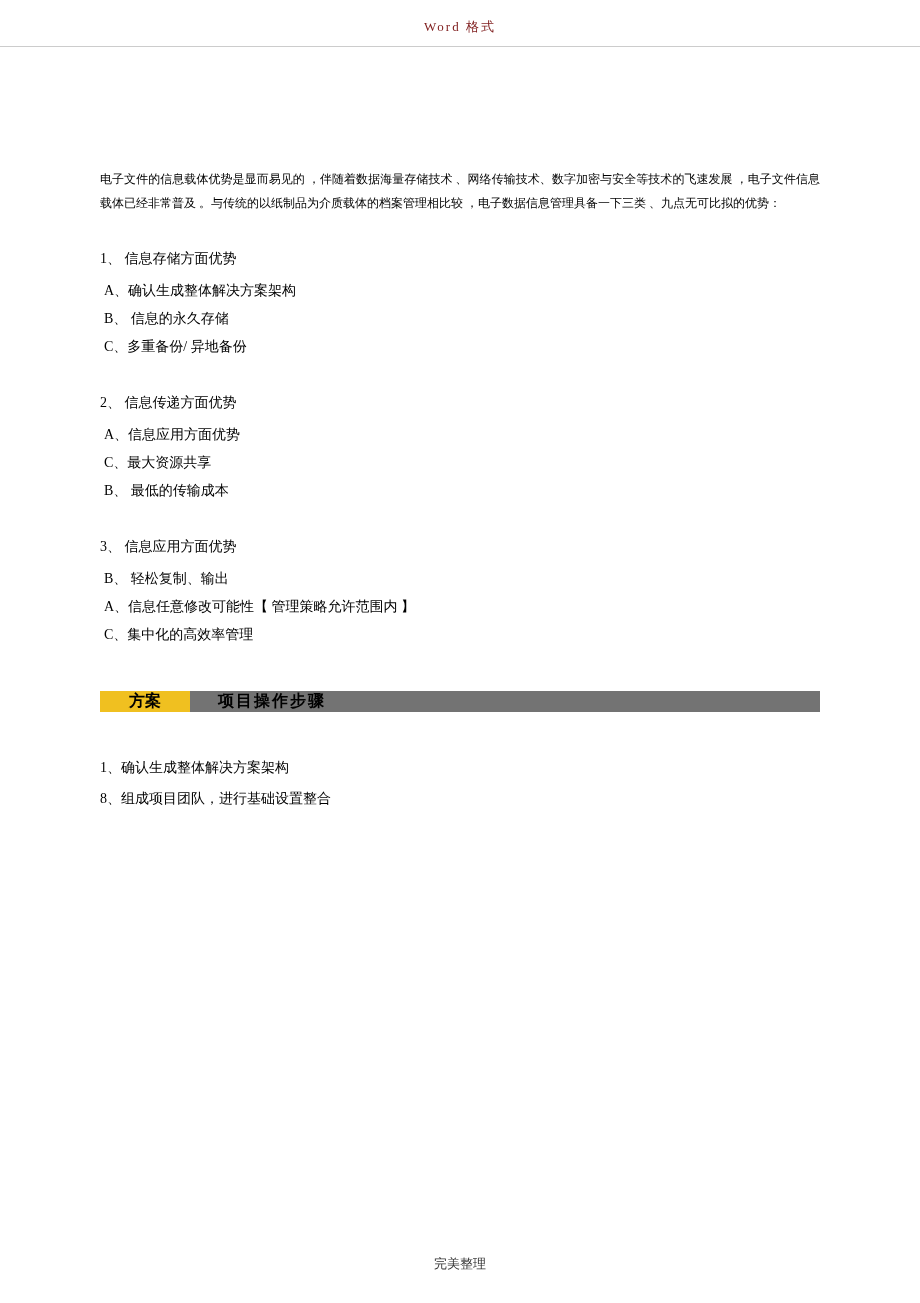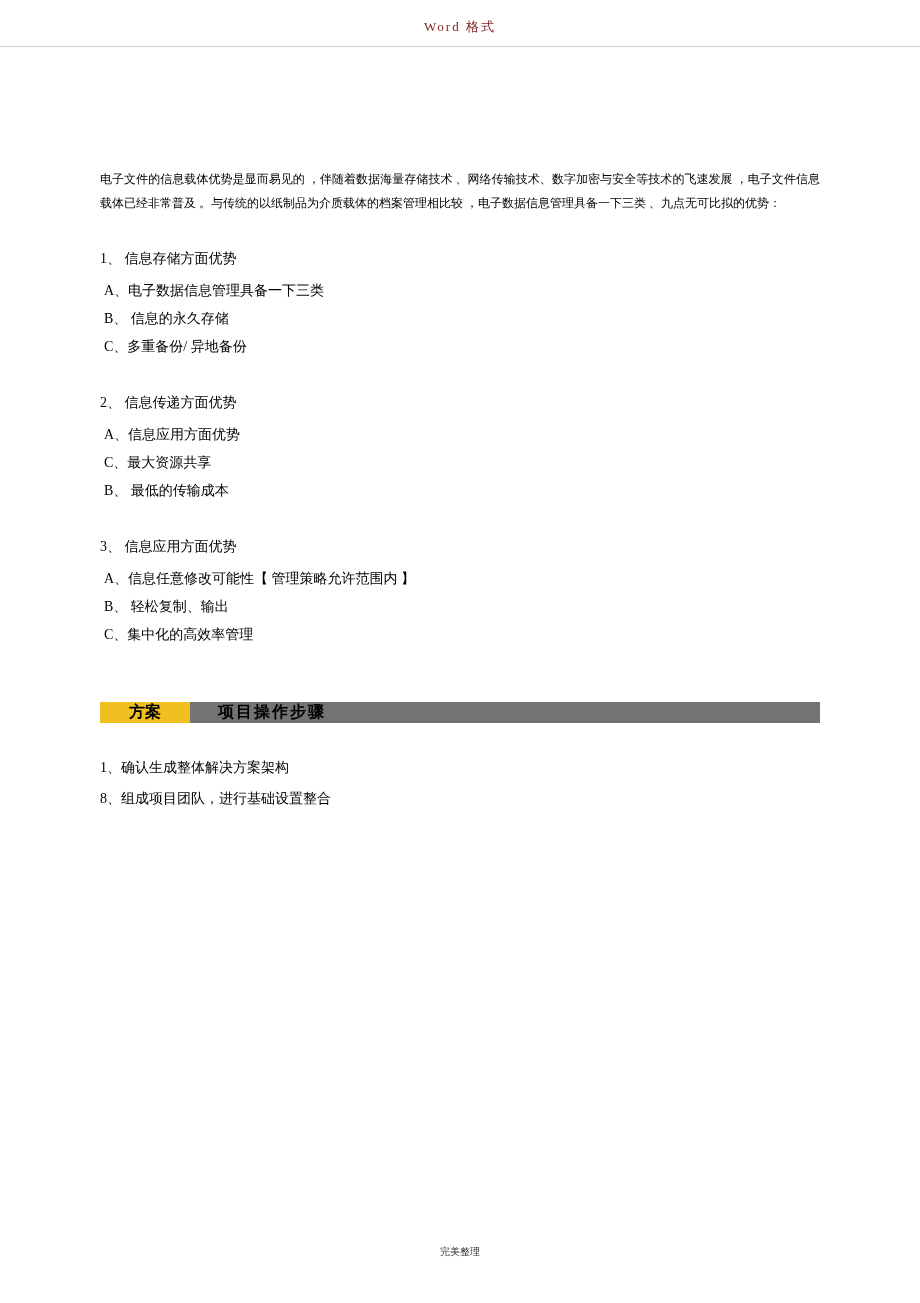--- a/index.html
+++ b/index.html
@@ -61,21 +61,21 @@
     }
 
     .section-item {
       line-height: 2;
       font-size: 14px;
       padding-left: 4px;
     }
 
     .banner-row {
       display: flex;
-      align-items: flex-end;
+      align-items: center;
       margin: 30px 0 30px 0;
       height: 44px;
     }
 
     .banner-label {
       background: #f0c020;
       color: #000000;
       font-size: 16px;
       font-weight: bold;
       display: flex;
@@ -104,58 +104,58 @@
     }
 
     .step-item {
       font-size: 14px;
       line-height: 2.2;
     }
 
     .footer-bar {
       text-align: center;
       padding: 30px 0 20px 0;
-      font-size: 10px;
+      font-size: 13px;
       color: #333333;
       position: absolute;
-      bottom: 24px;
+      bottom: 10px;
       width: 100%;
     }
   </style>
 </head>
 <body>
 
 <div class="page-container">
 
   <div class="header-bar">
     <span class="header-title">Word 格式</span>
   </div>
 
   <div class="main-content">
 
     <div class="intro-paragraph">电子文件的信息载体优势是显而易见的 ，伴随着数据海量存储技术 、网络传输技术、数字加密与安全等技术的飞速发展 ，电子文件信息载体已经非常普及 。与传统的以纸制品为介质载体的档案管理相比较 ，电子数据信息管理具备一下三类 、九点无可比拟的优势：</div>
 
     <div class="section-block">
       <div class="section-title">1、  信息存储方面优势</div>
-      <div class="section-item">A、电子数据信息管理具备一下三类</div>
+      <div class="section-item">A、确认生成整体解决方案架构</div>
       <div class="section-item">B、  信息的永久存储</div>
       <div class="section-item">C、多重备份/ 异地备份</div>
     </div>
 
     <div class="section-block">
       <div class="section-title">2、  信息传递方面优势</div>
       <div class="section-item">A、信息应用方面优势</div>
       <div class="section-item">C、最大资源共享</div>
       <div class="section-item">B、  最低的传输成本</div>
     </div>
 
     <div class="section-block">
       <div class="section-title">3、  信息应用方面优势</div>
+      <div class="section-item">B、  轻松复制、输出</div>
       <div class="section-item">A、信息任意修改可能性【 管理策略允许范围内 】</div>
-      <div class="section-item">B、  轻松复制、输出</div>
       <div class="section-item">C、集中化的高效率管理</div>
     </div>
 
     <div class="banner-row">
       <div class="banner-label">方案</div>
       <div class="banner-content">项目操作步骤</div>
     </div>
 
     <div class="steps-block">
       <div class="step-item">1、确认生成整体解决方案架构</div>

